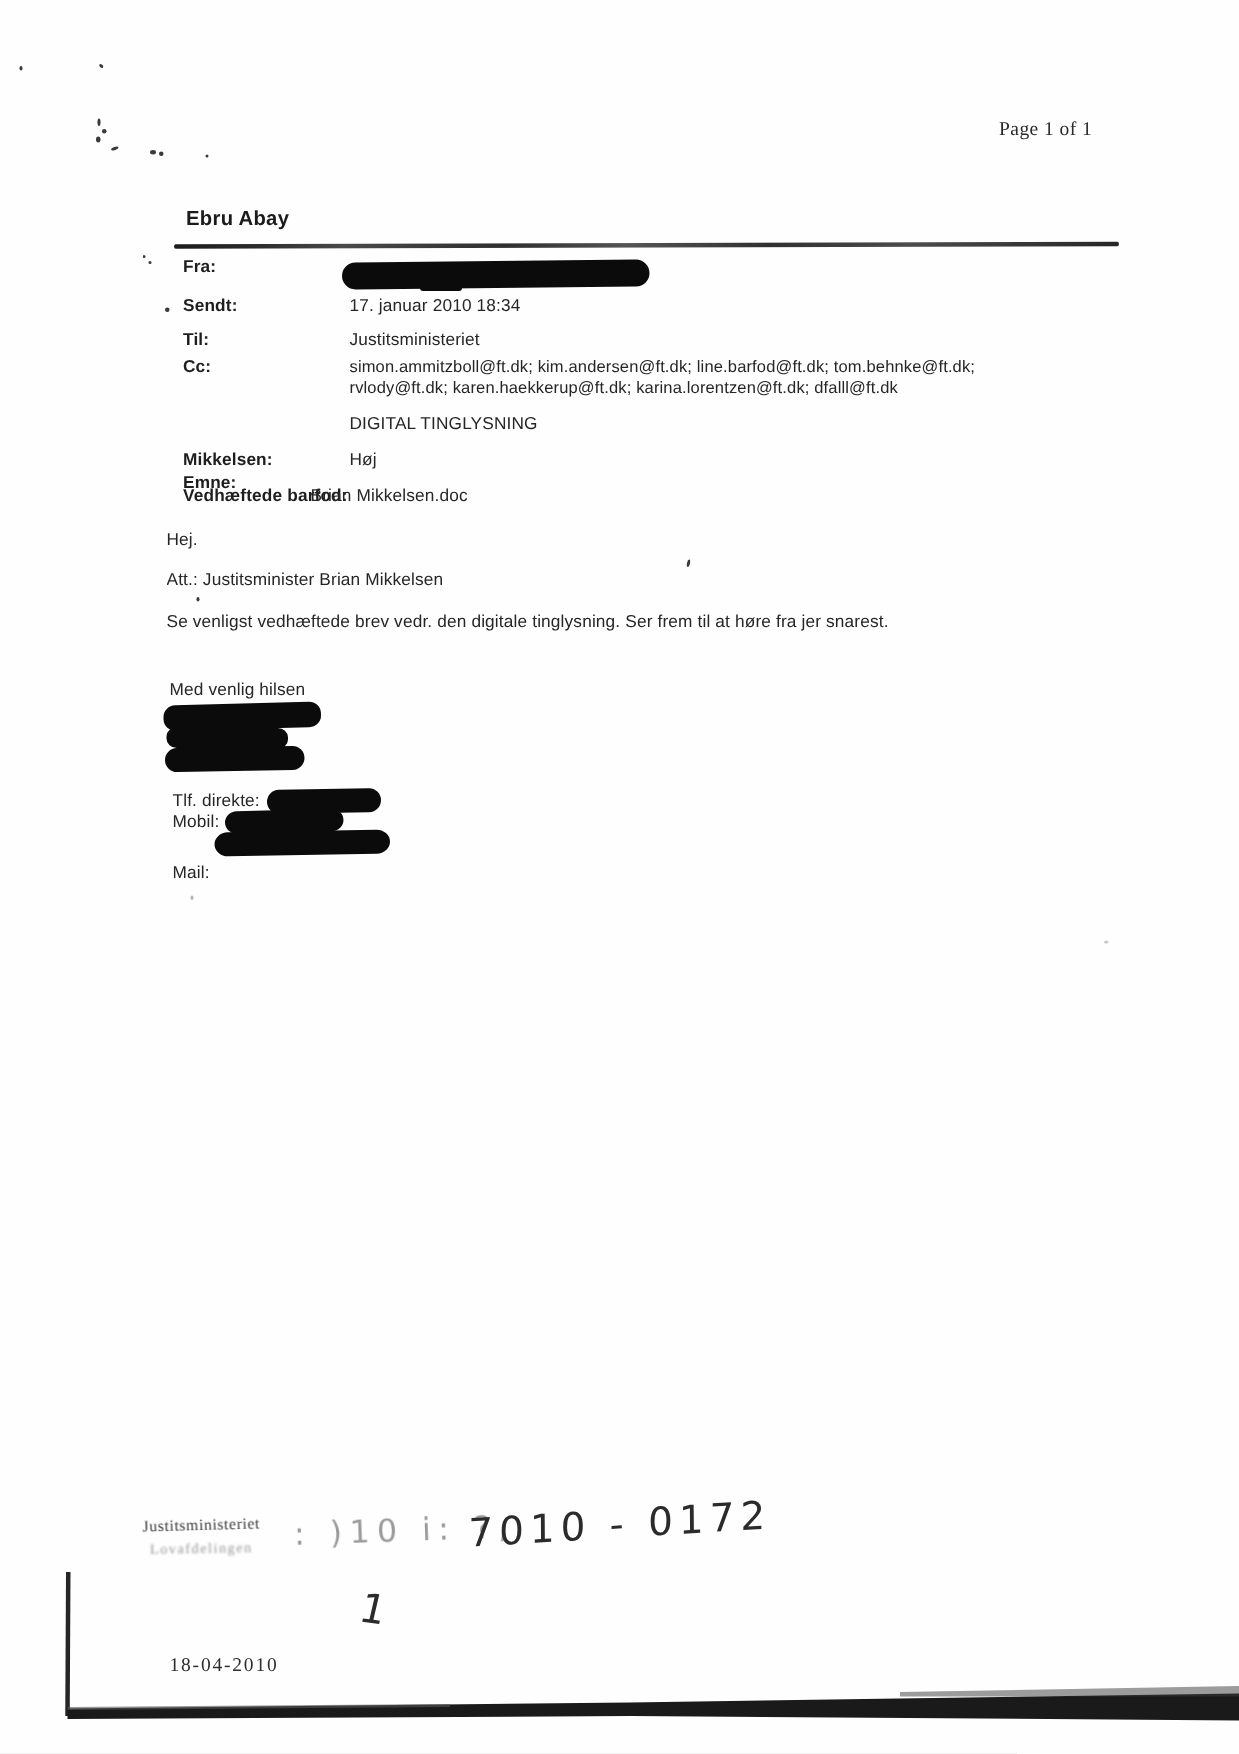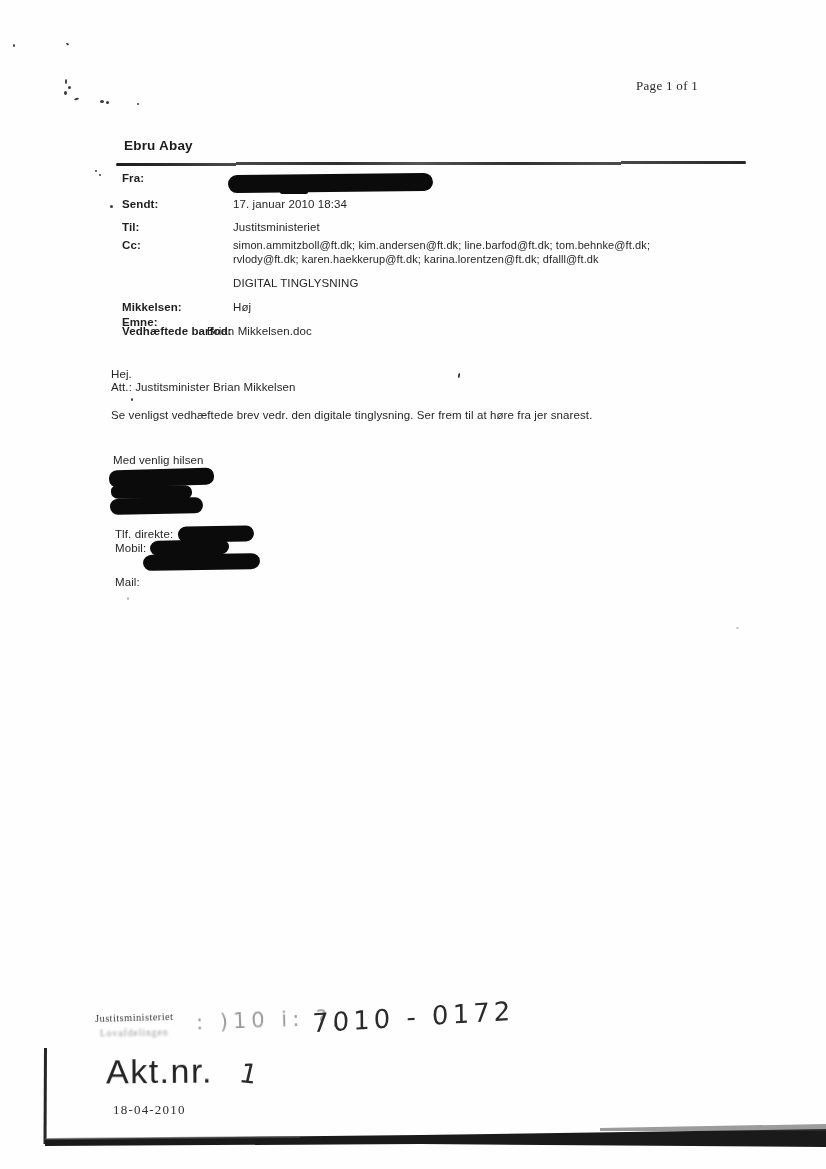--- a/index.html
+++ b/index.html
@@ -39,21 +39,21 @@
   <div class="abs speck" style="left:65px;top:79px;width:2px;height:5px;"></div>
   <div class="abs speck" style="left:68px;top:86px;width:3px;height:3px;"></div>
   <div class="abs speck" style="left:64px;top:91px;width:3px;height:4px;"></div>
   <div class="abs speck" style="left:74px;top:98px;width:5px;height:2px;transform:rotate(-20deg);"></div>
   <div class="abs speck" style="left:100px;top:100px;width:4px;height:3px;"></div>
   <div class="abs speck" style="left:106px;top:101px;width:3px;height:3px;"></div>
   <div class="abs speck" style="left:137px;top:103px;width:2px;height:2px;"></div>
   <div class="abs speck" style="left:127px;top:597px;width:2px;height:3px;background:#b5b5b5;"></div>
   <div class="abs speck" style="left:736px;top:627px;width:3px;height:2px;background:#c8c8c8;"></div>
 
-  <div class="abs page-label" style="left:636px;top:78px;">Page 1 of 1</div>
+  <div class="abs page-label" style="left:666px;top:78px;">Page 1 of 1</div>
 
   <div class="scan-soft">
 
     <div class="abs owner" style="left:124px;top:138px;">Ebru Abay</div>
 
     <div class="abs rule" style="left:116px;top:162px;width:630px;"></div>
 
     <div class="abs lbl" style="left:122px;top:172px;">Fra:</div>
     <div class="abs redact" style="left:228px;top:174px;width:205px;height:18px;border-radius:9px/50%;transform:rotate(-0.6deg);"></div>
     <div class="abs redact" style="left:280px;top:189px;width:28px;height:5px;border-radius:2px;"></div>
@@ -74,21 +74,21 @@
 
     <div class="abs lbl" style="left:122px;top:277px;margin-top:39px;">Emne:</div>
     <div class="abs val" style="left:233px;top:277px;">DIGITAL TINGLYSNING</div>
 
     <div class="abs lbl" style="left:122px;top:301px;">Mikkelsen:</div>
     <div class="abs val" style="left:233px;top:301px;">Høj</div>
 
     <div class="abs lbl" style="left:122px;top:325px;">Vedhæftede barfod:</div>
     <div class="abs val" style="left:207px;top:325px;">Brian Mikkelsen.doc</div>
 
-    <div class="abs body-text" style="left:111px;top:368px;">Hej.</div>
+    <div class="abs body-text" style="left:111px;top:354px;">Hej.</div>
     <div class="abs speck" style="left:458px;top:373px;width:2px;height:5px;transform:rotate(12deg);"></div>
     <div class="abs body-text" style="left:111px;top:381px;">Att.: Justitsminister Brian Mikkelsen</div>
     <div class="abs speck" style="left:131px;top:398px;width:2px;height:3px;"></div>
     <div class="abs body-text" style="left:111px;top:409px;width:620px;">Se venligst vedhæftede brev vedr. den digitale tinglysning. Ser frem til at høre fra jer snarest.</div>
 
     <div class="abs body-text" style="left:113px;top:454px;">Med venlig hilsen</div>
 
     <div class="abs redact" style="left:109px;top:469px;width:105px;height:17px;border-radius:8px/45%;transform:rotate(-1.6deg);"></div>
     <div class="abs redact" style="left:111px;top:485px;width:81px;height:14px;border-radius:7px/45%;transform:rotate(0.6deg);"></div>
     <div class="abs redact" style="left:110px;top:498px;width:93px;height:16px;border-radius:8px/50%;transform:rotate(-1deg);"></div>
@@ -101,21 +101,20 @@
 
     <div class="abs body-text" style="left:115px;top:576px;text-align:center;">Mail:</div>
     <div class="abs redact" style="left:143px;top:554px;width:117px;height:16px;border-radius:9px/50%;transform:rotate(-1deg);"></div>
   </div>
 
   <div class="abs stamp1" style="left:95px;top:1012px;">Justitsministeriet</div>
   <div class="abs stamp2" style="left:100px;top:1028px;">Lovafdelingen</div>
   <div class="abs hand-frag" style="left:196px;top:1008px;">: )10 i: ?,</div>
   <div class="abs hand-num" style="left:312px;top:1002px;">7010 - 0172</div>
 
-  <div class="abs akt-label" style="left:106px;top:1052px;">Akt.nr.</div>
   <div class="abs akt-num" style="left:240px;top:1058px;">1</div>
   <div class="abs date-stamp" style="left:113px;top:1102px;">18-04-2010</div>
 
   <svg class="overlay" width="826" height="1169" viewBox="0 0 826 1169">
     <rect x="44" y="1048" width="3" height="96" fill="#262626" transform="rotate(0.3 44 1048)"></rect>
     <polygon points="45,1139 420,1135 826,1129 826,1147 420,1144 45,1146" fill="#1a1a1a"></polygon>
     <polygon points="45,1138 300,1136 300,1138 45,1140" fill="#555" opacity="0.6"></polygon>
     <polygon points="600,1128 826,1124 826,1131 600,1131" fill="#3a3a3a" opacity="0.5"></polygon>
   </svg>
 

